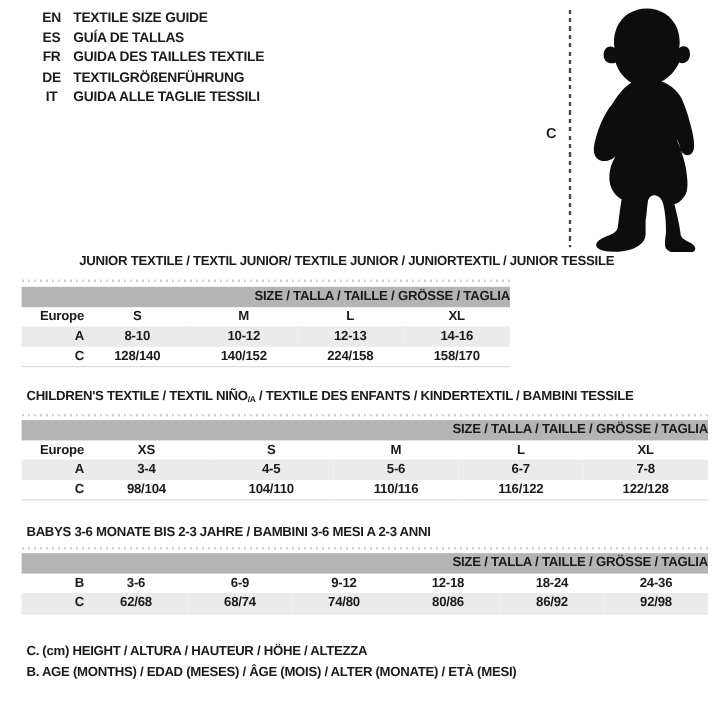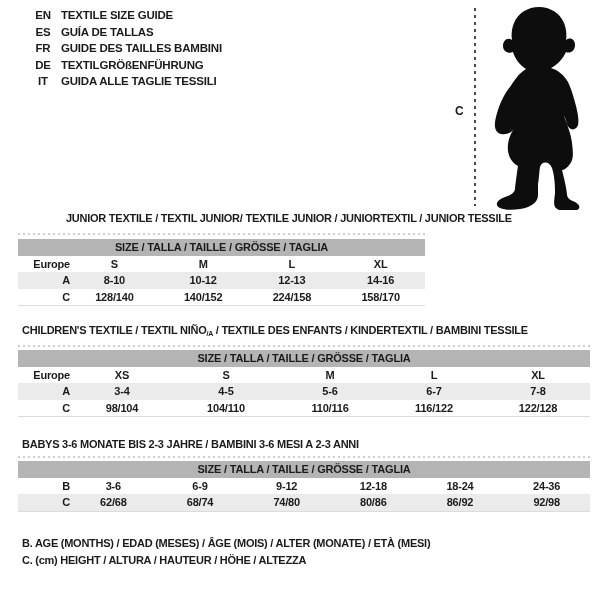--- a/index.html
+++ b/index.html
@@ -17,21 +17,21 @@
   .dash-line{position:absolute;left:474px;top:8px;width:2px;height:198px;
     background:repeating-linear-gradient(to bottom,#4a4a4a 0 3.5px,transparent 3.5px 7px);}
   .baby-svg{position:absolute;left:486px;top:4px;}
   
   .tbl-title{position:absolute;font-size:11px;font-weight:700;letter-spacing:-0.25px;white-space:nowrap;}
   .dot-sep{position:absolute;height:2px;
     background:repeating-linear-gradient(to right,#cfcfcf 0 2px,transparent 2px 5px);}
   table.size-table{position:absolute;border-collapse:collapse;table-layout:fixed;
     font-size:11px;font-weight:700;letter-spacing:-0.2px;}
   table.size-table td{padding:0;height:16.5px;vertical-align:middle;}
-  td.band-cell{background:#b4b4b4;text-align:center;padding-left:5px;height:17px;}
+  td.band-cell{background:#b4b4b4;text-align:right;padding-left:5px;height:17px;}
   td.lbl{text-align:right;padding-left:5px;}
   td.val{text-align:center;}
   tr.alt td{background:#ebebeb;}
   tr.last td{border-bottom:1px solid #dcdcdc;}
   .sub-a{font-size:7px;vertical-align:-2px;}
   .t1-title{left:22px;top:212px;margin-left:44px;}
   .t1-sep{left:18px;top:233px;width:407px;}
   .t1{left:18px;top:239px;width:407px;}
   .t2-title{left:22px;top:324px;}
   .t2-sep{left:18px;top:345px;width:572px;}
@@ -53,21 +53,21 @@
     <div class="lang-row">
       <span class="lang-code">EN</span>
       <span class="lang-label">TEXTILE SIZE GUIDE</span>
     </div>
     <div class="lang-row">
       <span class="lang-code">ES</span>
       <span class="lang-label">GUÍA DE TALLAS</span>
     </div>
     <div class="lang-row">
       <span class="lang-code">FR</span>
-      <span class="lang-label">GUIDE DES TAILLES BAMBINI</span>
+      <span class="lang-label">GUIDA DES TAILLES TEXTILE</span>
     </div>
     <div class="lang-row">
       <span class="lang-code">DE</span>
       <span class="lang-label">TEXTILGRÖßENFÜHRUNG</span>
     </div>
     <div class="lang-row">
       <span class="lang-code">IT</span>
       <span class="lang-label">GUIDA ALLE TAGLIE TESSILI</span>
     </div>
   </div>
@@ -208,17 +208,17 @@
       <td class="val">68/74</td>
       <td class="val">74/80</td>
       <td class="val">80/86</td>
       <td class="val">86/92</td>
       <td class="val">92/98</td>
     </tr>
   </tbody>
     </table>
 
   <div class="footnotes">
+    <div>C. (cm) HEIGHT / ALTURA / HAUTEUR / HÖHE / ALTEZZA</div>
     <div>B. AGE (MONTHS) / EDAD (MESES) / ÂGE (MOIS) / ALTER (MONATE) / ETÀ (MESI)</div>
-    <div>C. (cm) HEIGHT / ALTURA / HAUTEUR / HÖHE / ALTEZZA</div>
   </div>
 
 </div>
 
 </body></html>

